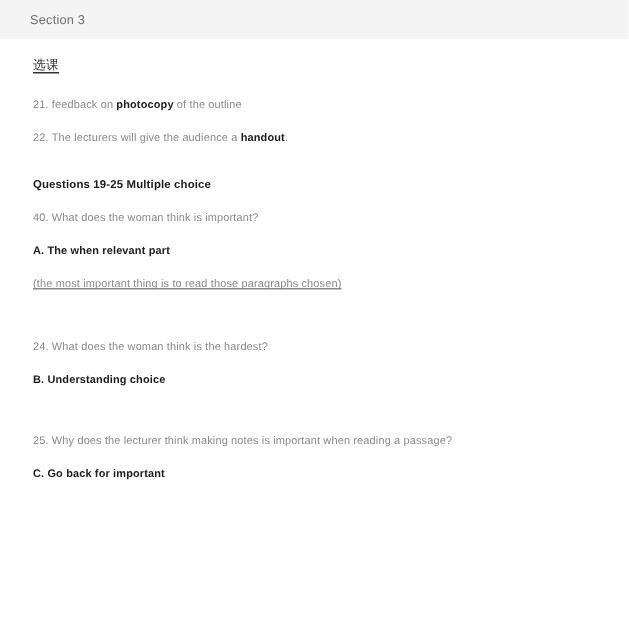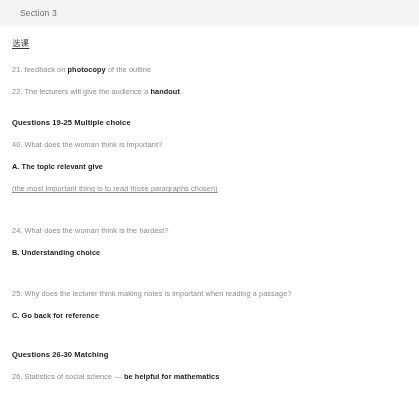--- a/index.html
+++ b/index.html
@@ -26,21 +26,21 @@
     box-sizing: border-box;
   }
   #section-header .section-title {
     font-size: 8.5px;
     color: #6d6d6d;
     letter-spacing: 0.15px;
   }
 
   
   #content {
-    padding: 0 12px;
+    padding: 0 22px;
     box-sizing: border-box;
   }
 
   .cn-heading {
     font-size: 8.5px;
     color: #333333;
     font-weight: 400;
     text-decoration: underline;
     text-underline-offset: 2px;
     margin-top: 12px;
@@ -131,32 +131,24 @@
 
     <div class="q-line gap-large">
       <span>22. The lecturers will give the audience a </span><span class="bold">handout</span><span>.</span>
     </div>
   </div>
 
   <div class="q-group group-mc">
     <div class="group-heading">Questions 19-25 Multiple choice</div>
 
     <div class="q-line">40. What does the woman think is important?</div>
-    <div class="answer-line">A. The topic relevant give</div>
+    <div class="answer-line">A. The when relevant part</div>
     <div class="note-line gap-xl">(the most important thing is to read those paragraphs chosen)</div>
 
     <div class="q-line">24. What does the woman think is the hardest?</div>
     <div class="answer-line gap-xl">B. Understanding choice</div>
 
     <div class="q-line">25. Why does the lecturer think making notes is important when reading a passage?</div>
-    <div class="answer-line gap-large">C. Go back for reference</div>
+    <div class="answer-line gap-large">C. Go back for important</div>
   </div>
 
-  <div class="q-group group-match">
-    <div class="group-heading">Questions 26-30 Matching</div>
-
-    <div class="match-line">
-      <span>26. Statistics of social science </span><span class="sep">---</span><span class="match-answer"> be helpful for mathematics</span>
-    </div>
-
-  </div>
 
 </div>
 
 </body></html>

